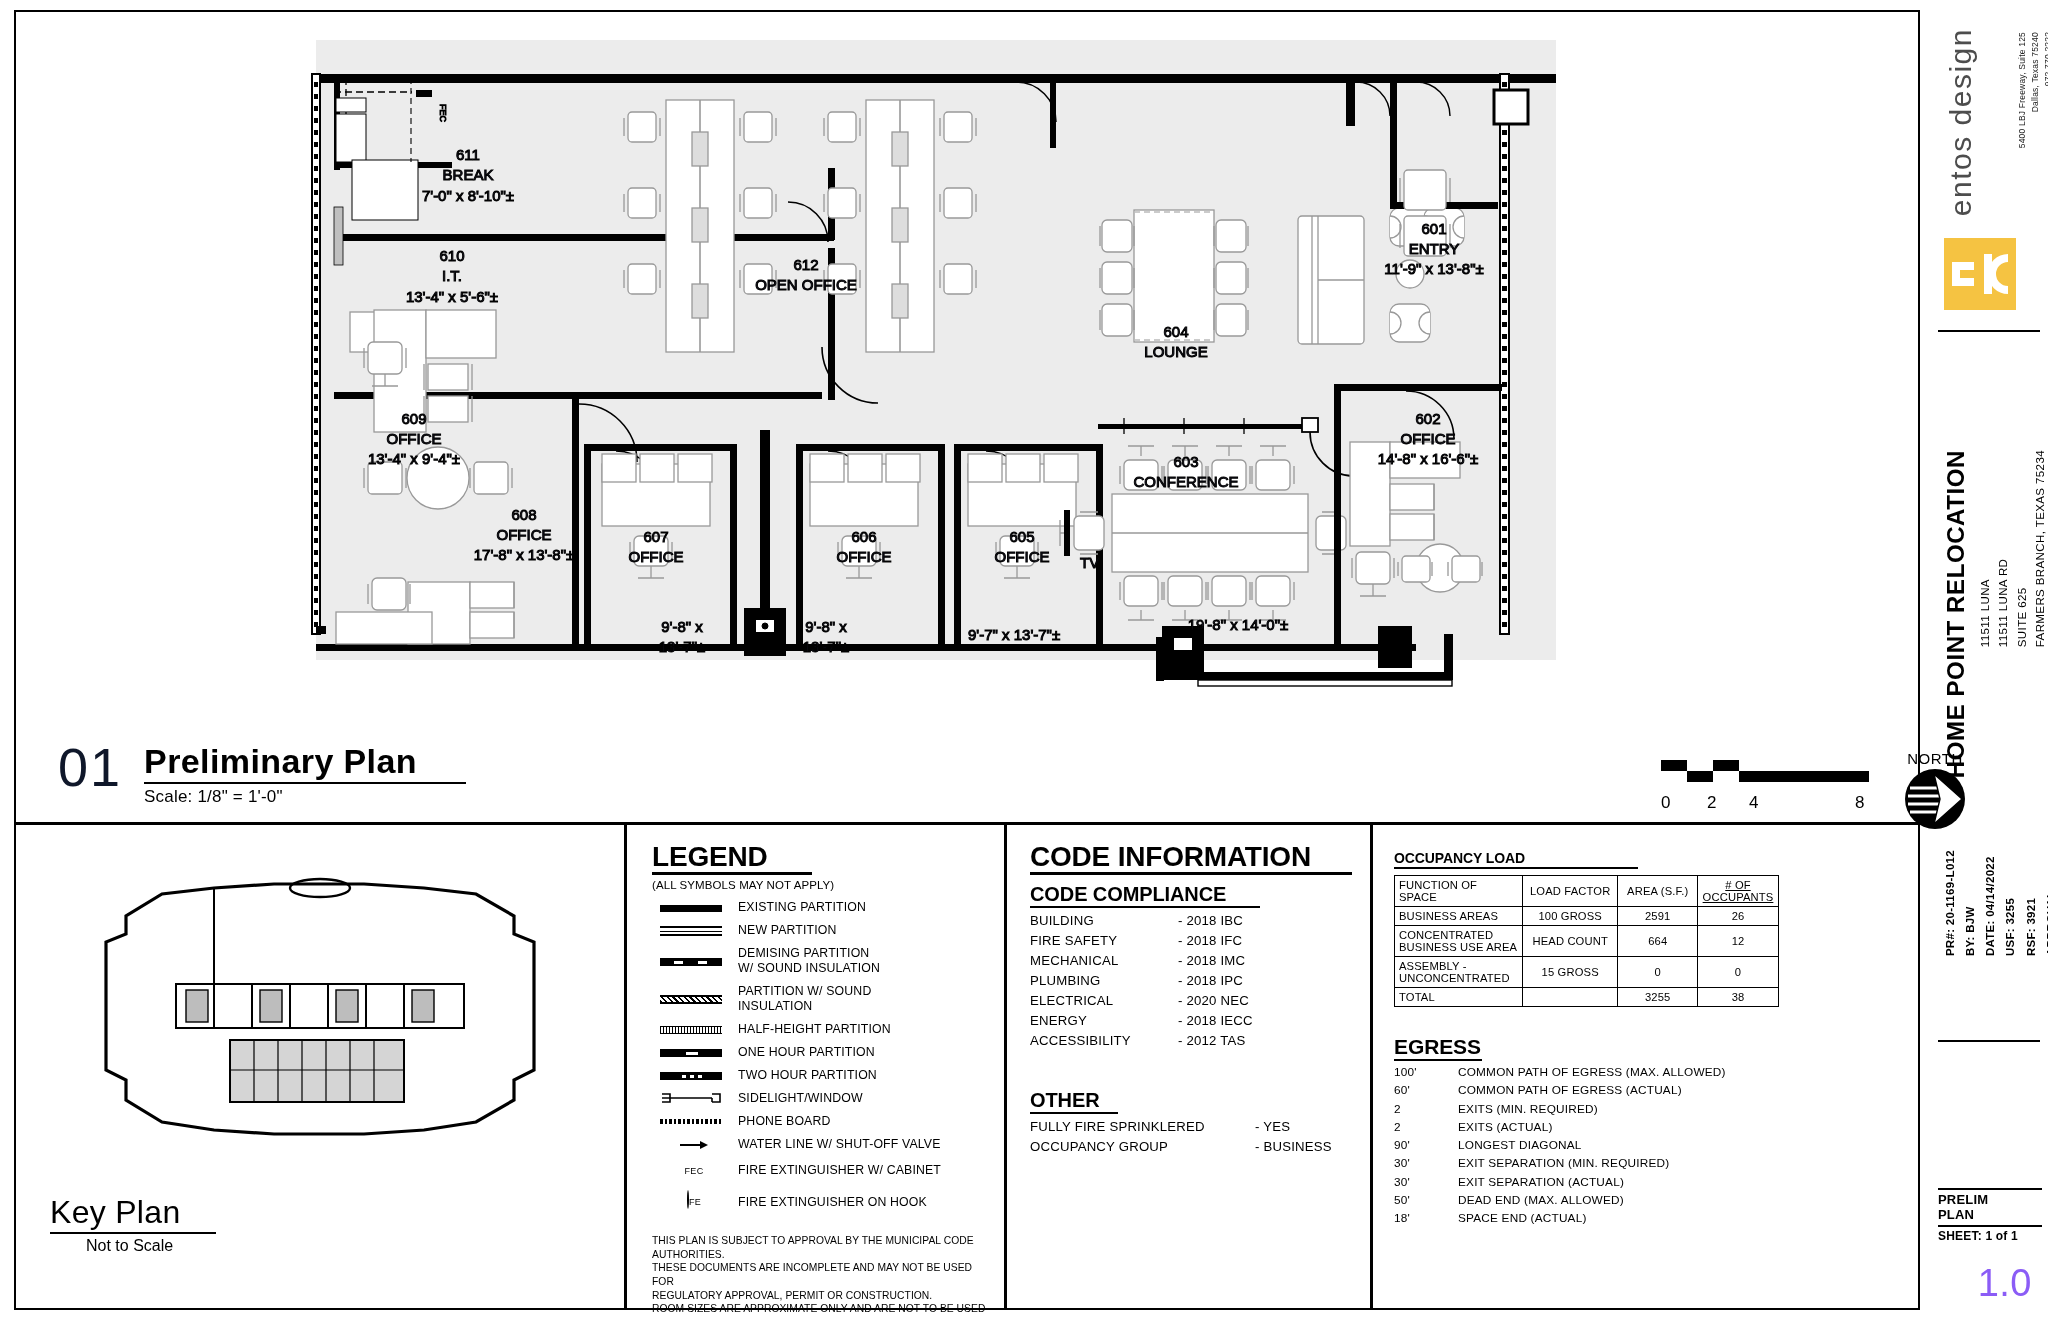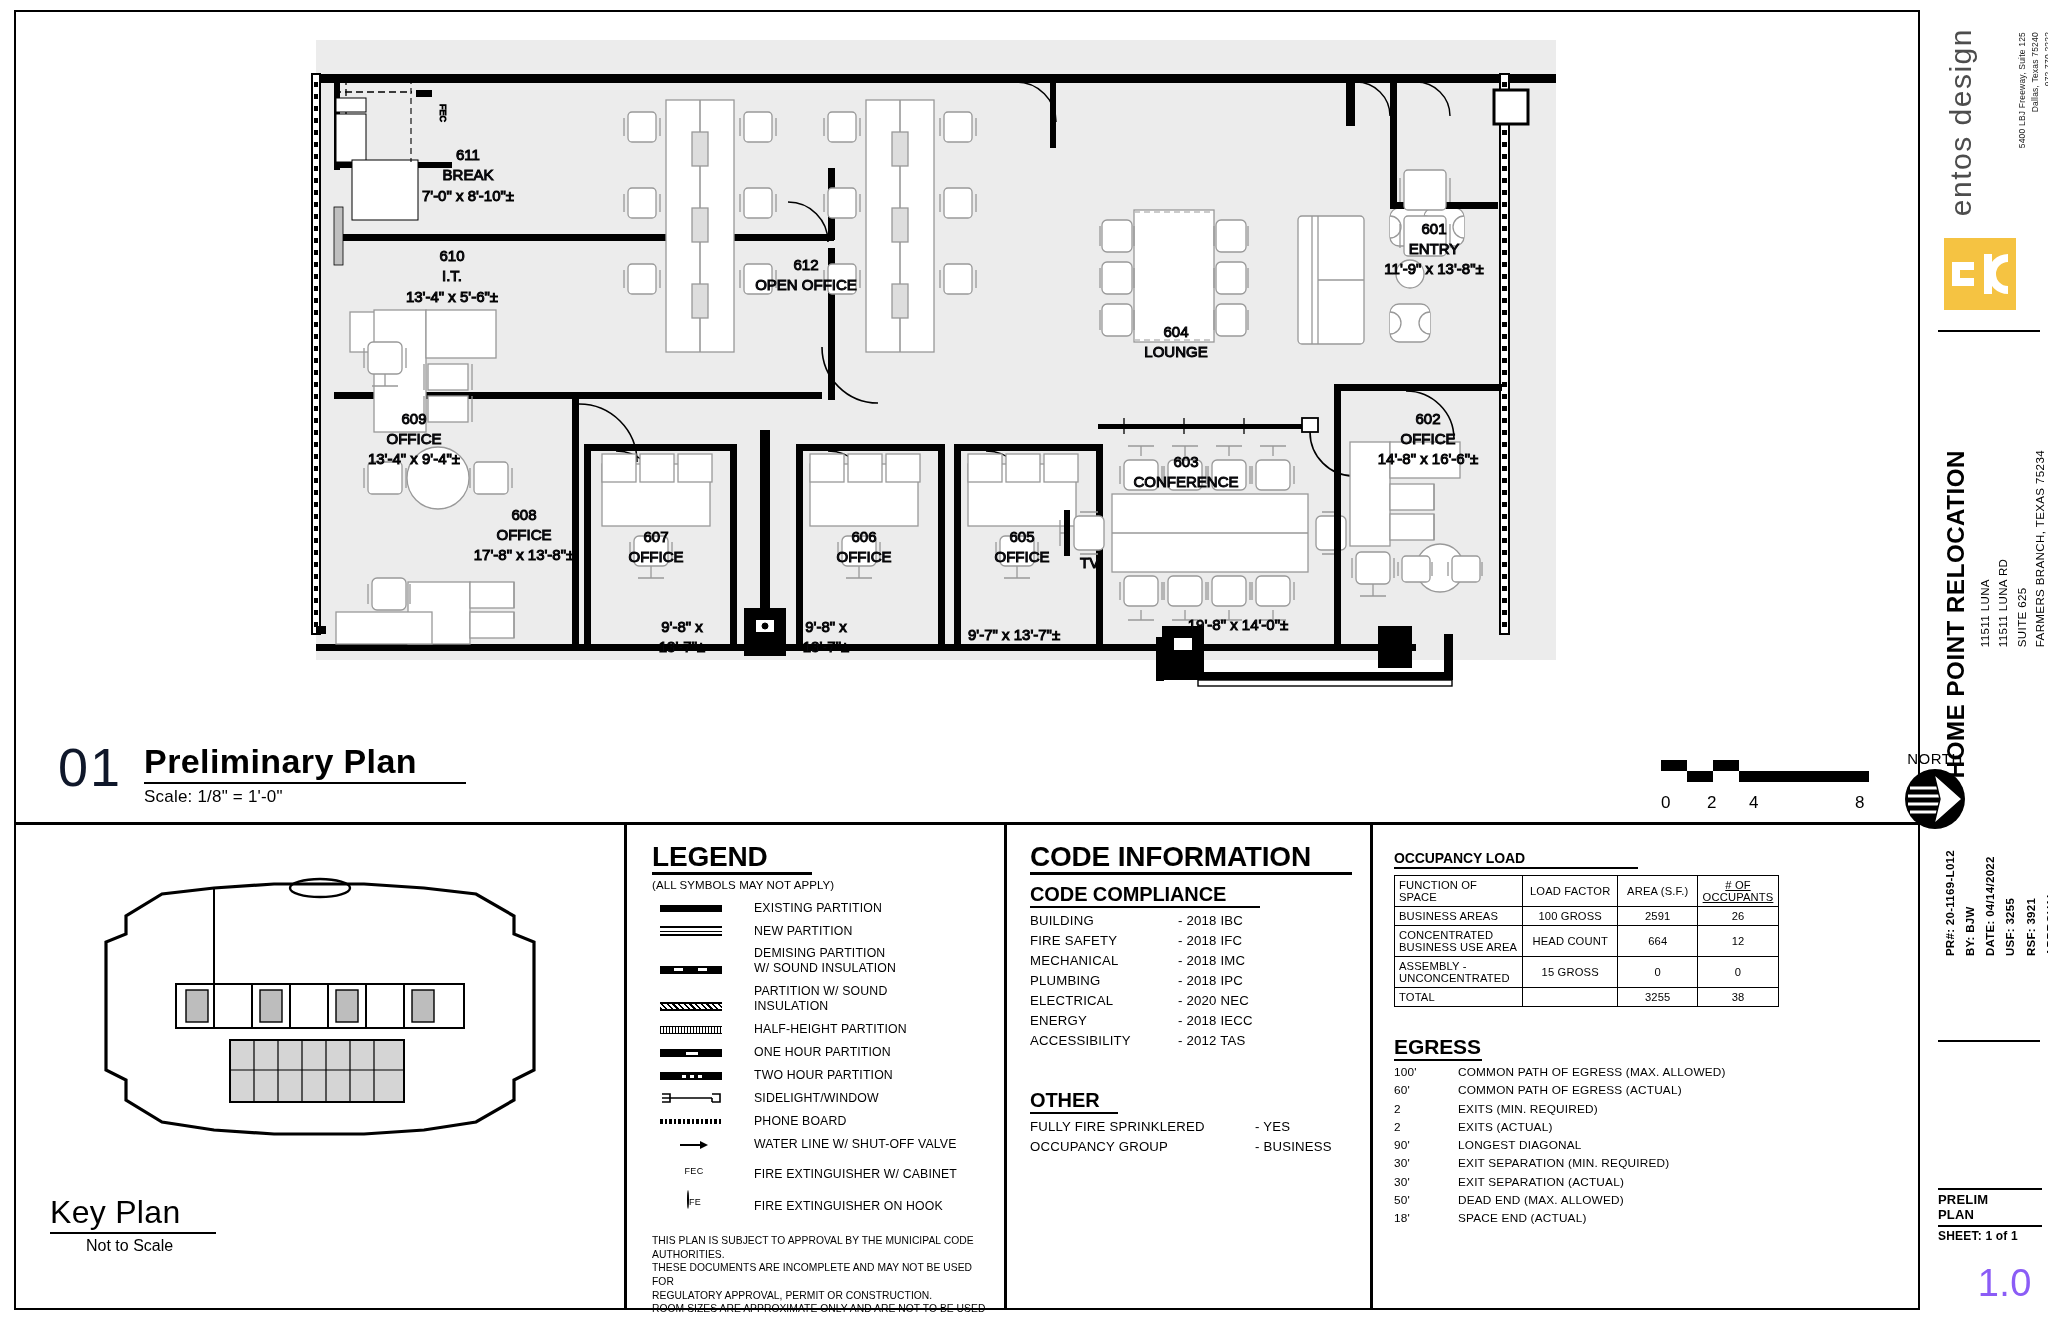--- a/index.html
+++ b/index.html
@@ -58,21 +58,21 @@
   .keyplan-title .kt { font-size:32px; color:#000; letter-spacing:0.3px; }
   .keyplan-title .krule { width:166px; height:2px; background:#000; margin-top:1px; }
   .keyplan-title .ks { font-size:16px; color:#000; margin-top:3px;margin-left:36px; }
 
   
   .legend-area { position:absolute; left:630px; top:822px; width:374px; height:488px; padding:20px 10px 0 22px; }
   .sec-head { font-size:28px; font-weight:700; color:#000; letter-spacing:-0.2px; line-height:1.05; display:inline-block; }
   .sec-rule { height:2.5px; background:#000; margin-top:1px; }
   .legend-note { font-size:11.5px; color:#000; margin-top:4px; letter-spacing:0.1px; }
   .legend-list { margin-top:9px; }
-  .legend-row { display:flex; align-items:flex-end; margin-bottom:7px;gap:16px; }
+  .legend-row { display:flex; align-items:center; margin-bottom:7px; }
   .legend-sym { width:86px; min-width:86px; height:15px; position:relative; margin-top:1px; }
   .legend-txt { font-size:12.3px; color:#000; line-height:1.25; letter-spacing:0.15px; }
   .disclaimer { font-size:10.3px; color:#000; line-height:1.32; margin-top:20px; letter-spacing:0.05px; }
 
   
   .sym-solid { position:absolute; left:8px; top:4px; width:62px; height:7px; background:#000; }
   .sym-new { position:absolute; left:8px; top:2px; width:62px; height:10px; border-top:2px solid #000; border-bottom:2px solid #000; }
   .sym-new:after { content:''; position:absolute; left:0; top:3px; width:62px; height:1.5px; background:#000; }
   .sym-demis { position:absolute; left:8px; top:4px; width:62px; height:8px; background:#000; }
   .sym-demis i { position:absolute; top:2.5px; width:9px; height:3px; background:#fff; }

